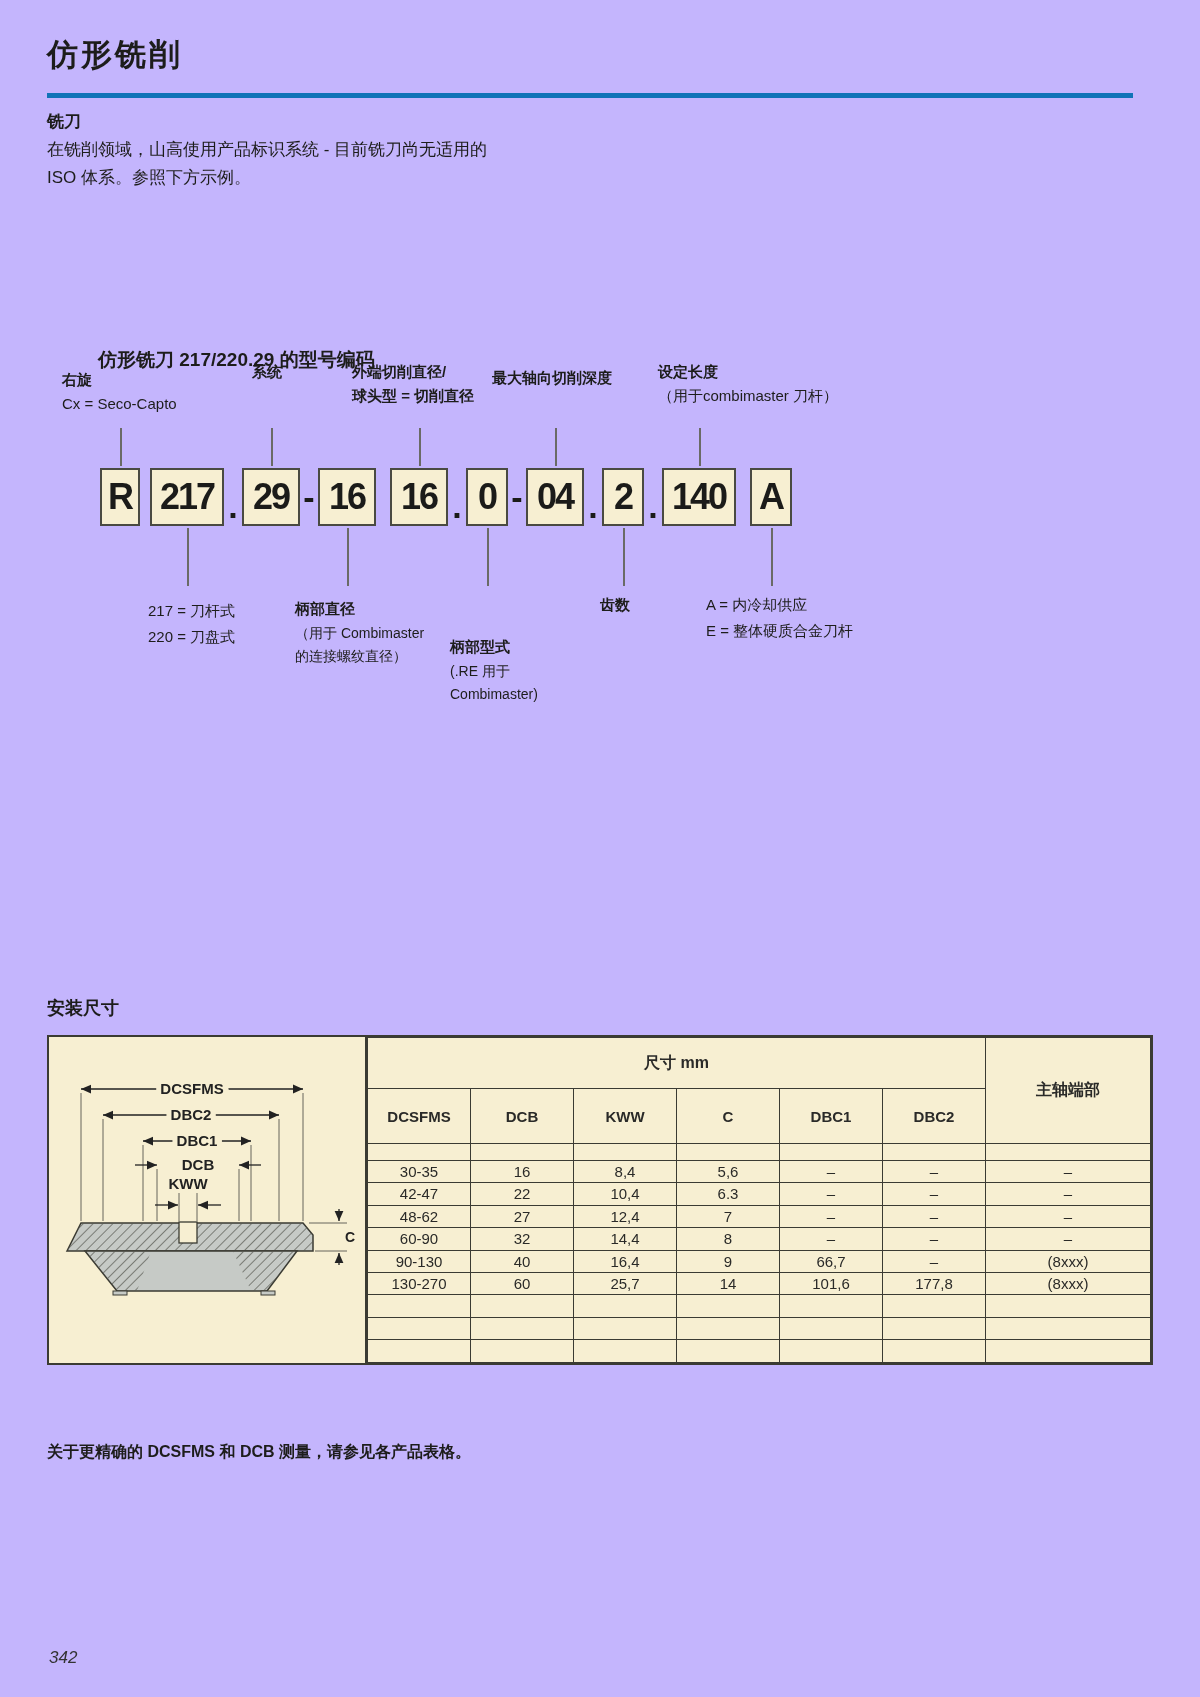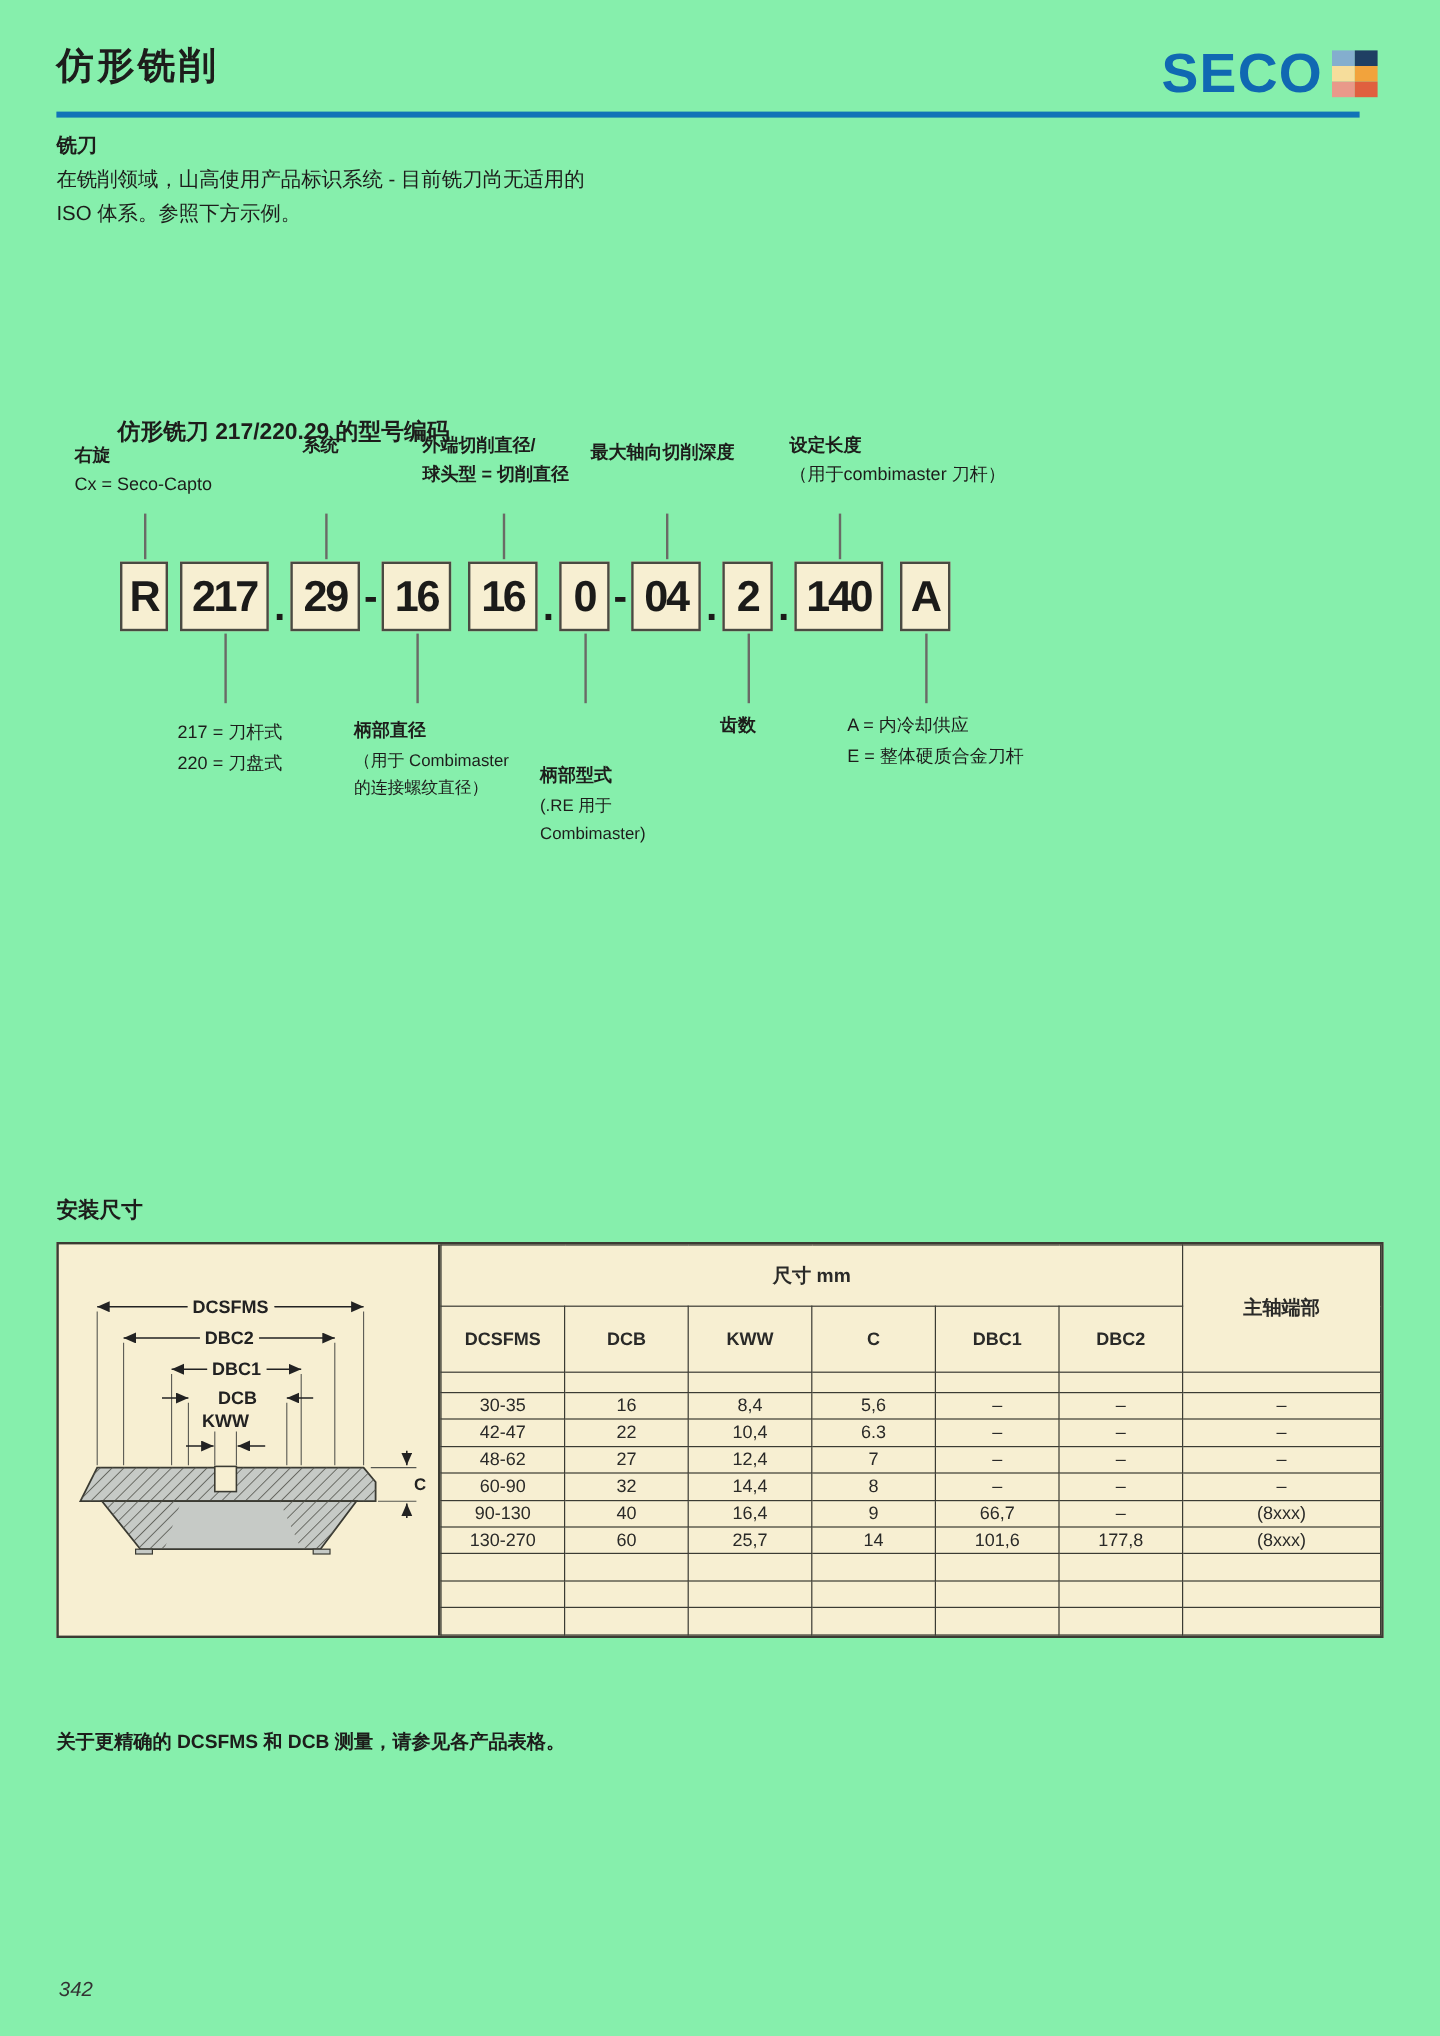--- a/index.html
+++ b/index.html
@@ -1,17 +1,17 @@
 <!DOCTYPE html>
 <html><head>
 <meta charset="utf-8">
 <style>
   html,body{margin:0;padding:0;background:#ffffff;}
   .page{
-    position:relative;width:1200px;height:1697px;background:#86efac;overflow:hidden;
+    position:relative;width:1200px;height:1697px;background:#c4b5fd;overflow:hidden;
     font-family:"Liberation Sans", sans-serif;color:#1d1d1b;
   }
   .abs{position:absolute;}
 
   
   .page-title{left:47px;top:34px;font-size:31px;font-weight:700;letter-spacing:3px;}
   .logo{left:968px;top:38px;display:flex;align-items:center;gap:8px;}
   .logo-text{font-size:46px;font-weight:700;color:#1068B2;letter-spacing:1px;line-height:1;}
   .logo-squares{display:grid;grid-template-columns:19px 19px;grid-template-rows:13px 13px 13px;}
   .sq1{background:#84AECE}.sq2{background:#1F3F63}.sq3{background:#F6DD9B}
@@ -79,31 +79,20 @@
   .page-num{left:49px;top:1648px;font-size:17px;color:#333;font-style:italic;}
 
   svg text{font-family:"Liberation Sans", sans-serif;font-weight:700;fill:#222;}
 </style>
 </head>
 <body>
 
 <div class="page">
 
   <div class="abs page-title">仿形铣削</div>
-  <div class="abs logo">
-    <span class="logo-text">SECO</span>
-    <span class="logo-squares">
-      <span class="sq1"></span>
-        <span class="sq2"></span>
-        <span class="sq3"></span>
-        <span class="sq4"></span>
-        <span class="sq5"></span>
-        <span class="sq6"></span>
-    </span>
-  </div>
   <div class="abs blue-rule"></div>
 
   <div class="abs intro-heading">铣刀</div>
   <div class="abs intro-line1">在铣削领域，山高使用产品标识系统 - 目前铣刀尚无适用的</div>
   <div class="abs intro-line2">ISO 体系。参照下方示例。</div>
 
   <div class="abs coding-title">仿形铣刀 217/220.29 的型号编码</div>
 
   <div class="abs lbl lbl-hand">
     <div class="b">右旋</div>

